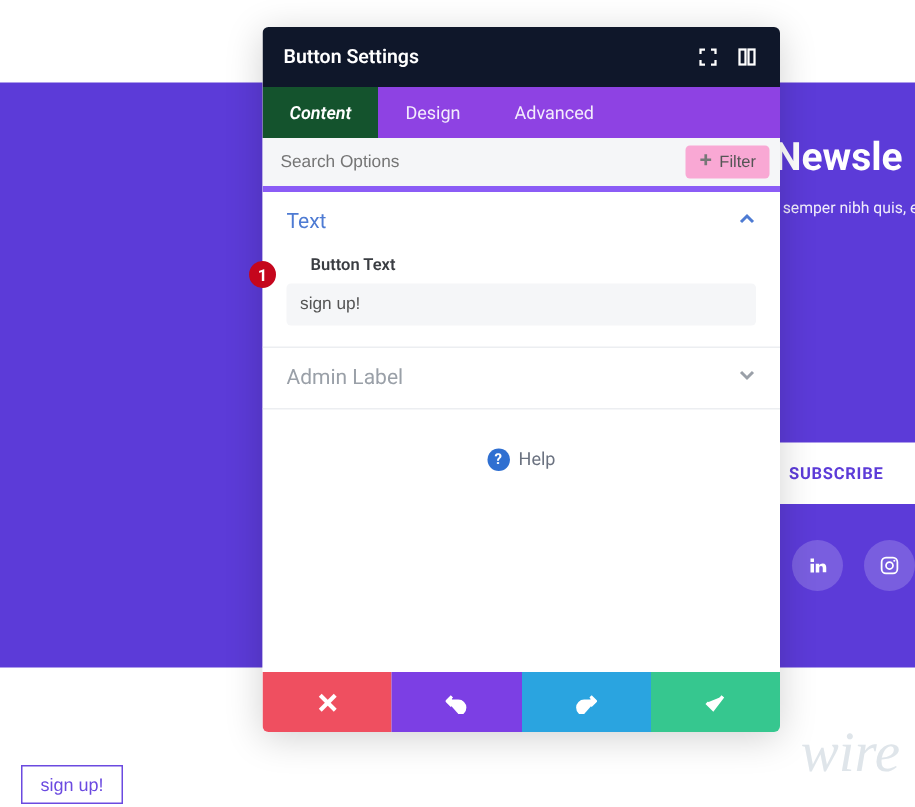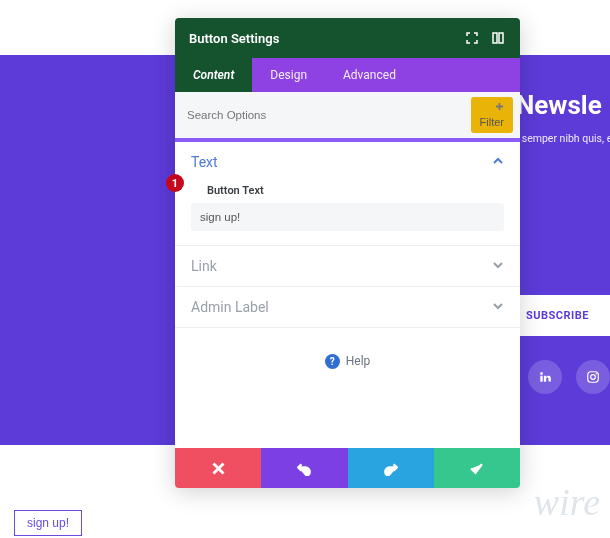--- a/index.html
+++ b/index.html
@@ -55,21 +55,21 @@
     left: 175px; top: 18px;
     width: 345px; height: 470px;
     background: #fff;
     box-shadow: 0 4px 25px rgba(0,0,0,.18);
     border-radius: 4px;
     overflow: hidden;
     display: flex; flex-direction: column;
   }
 
   .titlebar {
-    background: #14532d;
+    background: #0f172a;
     color: #fff;
     padding: 12px 14px;
     display: flex; align-items: center;
     font-size: 13px; font-weight: 600;
   }
   .titlebar .spacer { flex: 1; }
   .tb-icon { width: 16px; height: 16px; margin-left: 10px; display:flex; align-items:center; justify-content:center; cursor:pointer;}
   .tb-icon svg { width: 12px; height: 12px; fill: none; stroke: #fff; stroke-width: 1.5; }
 
   .tabs {
@@ -84,24 +84,23 @@
     display: flex; align-items: center;
     background: #f5f6f8;
     border-bottom: 4px solid #8b5cf6;
   }
   .searchrow input {
     flex: 1; border: none; background: transparent;
     padding: 10px 12px; font-size: 11.5px; color: #888; outline: none;
   }
   .filter-btn {
     margin: 5px 7px; padding: 5px 9px;
-    background: #eab308; border: none; border-radius: 3px;
-    font-size: 11px; color: #555; display: flex; align-items: flex-end; gap: 5px;
+    background: #f9a8d4; border: none; border-radius: 3px;
+    font-size: 11px; color: #555; display: flex; align-items: flex-start; gap: 5px;
     cursor: pointer;
-    flex-direction: column;
   }
   .filter-btn svg { width: 9px; height: 9px; stroke: #777; stroke-width: 2; }
 
   .body { flex: 1; overflow: hidden; background: #fff; }
 
   .section { border-bottom: 1px solid #eceef1; }
   .sec-header {
     display: flex; align-items: flex-start; justify-content: space-between;
     padding: 12px 16px; font-size: 14px; color: #4e7bd3; cursor: pointer;
   }
@@ -224,30 +223,20 @@
                 <polyline points="2 8 6 4 10 8"></polyline>
               </svg>
           </span>
         </div>
         <div class="sec-content">
           <div class="field-label">Button Text</div>
           <input class="field-input" type="text" value="sign up!" style="">
         </div>
       </div>
 
-      <div class="section">
-        <div class="sec-header collapsed">
-          <span>Link</span>
-          <span class="chev">
-            <svg viewBox="0 0 12 12">
-                <polyline points="2 4 6 8 10 4"></polyline>
-              </svg>
-          </span>
-        </div>
-      </div>
 
       <div class="section">
         <div class="sec-header collapsed">
           <span>Admin Label</span>
           <span class="chev">
             <svg viewBox="0 0 12 12">
                 <polyline points="2 4 6 8 10 4"></polyline>
               </svg>
           </span>
         </div>

